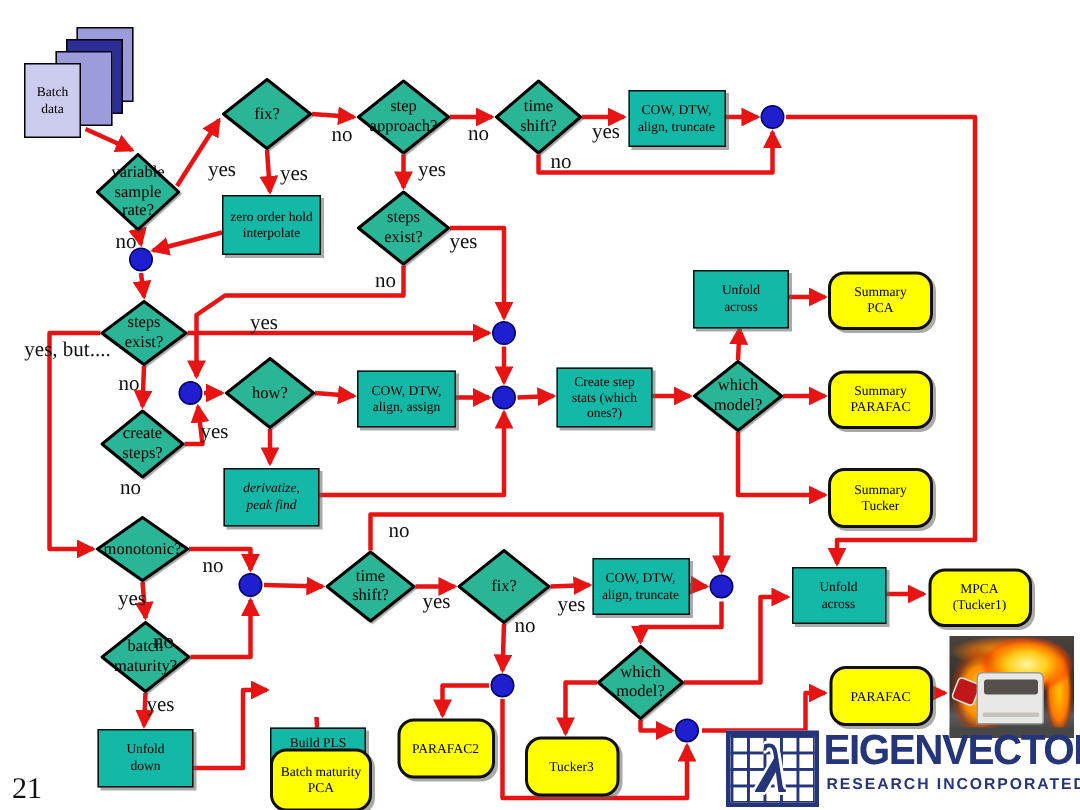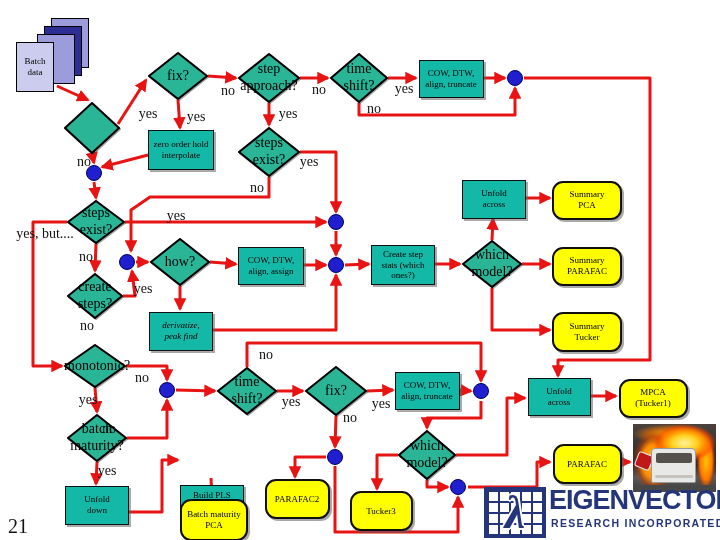--- a/index.html
+++ b/index.html
@@ -8,21 +8,21 @@
   #slide{position:absolute;inset:0;width:720px;height:540px;}
   .title{position:absolute;left:0;top:6px;width:720px;text-align:center;
          font-family:"Liberation Sans", sans-serif;font-weight:bold;font-style:italic;
          font-size:31px;color:#2929c8;letter-spacing:0px;z-index:10;}
   .pagenum{position:absolute;left:8px;top:515px;font-size:20px;color:#111;z-index:10;}
   svg.edges{position:absolute;left:0;top:0;z-index:5;}
   .node{position:absolute;z-index:10;display:flex;align-items:center;justify-content:center;}
   .node .lbl{position:absolute;white-space:pre-line;text-align:center;color:#000;
              font-size:9px;line-height:1.18;width:100%;pointer-events:none;}
   .diamond svg{position:absolute;left:0;top:0;filter:drop-shadow(1.5px 1.5px 0 rgba(70,70,70,.5));}
-  .diamond .lbl{font-size:14px;}
+  .diamond .lbl{font-size:11px;}
   .process{background:#14b8a6;border:1.5px solid #101010;box-shadow:2px 2px 0 rgba(100,100,100,.55);}
   .terminal{background:#ffff00;border:2px solid #101010;border-radius:11px;
             box-shadow:2px 2px 0 rgba(100,100,100,.55);}
   .dot{position:absolute;width:16px;height:16px;border-radius:50%;background:#1f1fd0;
        border:1.5px solid #000060;transform:translate(-50%,-50%);z-index:15;box-sizing:border-box;}
   .edge-label{position:absolute;transform:translate(-50%,-50%);font-size:14px;color:#111;
               z-index:12;white-space:nowrap;}
   
   .stack{position:absolute;left:14px;top:14px;width:66px;height:84px;z-index:10;}
   .page{position:absolute;width:38px;height:50px;border:1.2px solid #000;box-sizing:border-box;}
@@ -132,20 +132,23 @@
       <polyline points="427,480 427,487 448,487" fill="none" stroke="#e81313" stroke-width="3" stroke-linejoin="round" marker-end="url(#arr)"></polyline>
       <polyline points="468,487 537,487 537,462 550,462" fill="none" stroke="#e81313" stroke-width="3" stroke-linejoin="round" marker-end="url(#arr)"></polyline>
       <polyline points="589,396 616,396" fill="none" stroke="#e81313" stroke-width="3" stroke-linejoin="round" marker-end="url(#arr)"></polyline>
       <polyline points="618,462 630,462" fill="none" stroke="#e81313" stroke-width="3" stroke-linejoin="round" marker-end="url(#arr)"></polyline>
     </svg>
     <div id="nodes">
       <div class="node diamond" style="left: 64px; top: 102px; width: 56px; height: 52px;">
         <svg width="56" height="52">
           <polygon points="28,1 55,26 28,51 1,26" fill="#29b596" stroke="#000" stroke-width="2"></polygon>
         </svg>
+        <span class="lbl">variable
+sample
+rate?</span>
       </div>
       <div class="node diamond" style="left: 148px; top: 52px; width: 60px; height: 48px;">
         <svg width="60" height="48">
           <polygon points="30,1 59,24 30,47 1,24" fill="#29b596" stroke="#000" stroke-width="2"></polygon>
         </svg>
         <span class="lbl">fix?</span>
       </div>
       <div class="node diamond" style="left: 238px; top: 53px; width: 62px; height: 50px;">
         <svg width="62" height="50">
           <polygon points="31,1 61,25 31,49 1,25" fill="#29b596" stroke="#000" stroke-width="2"></polygon>

